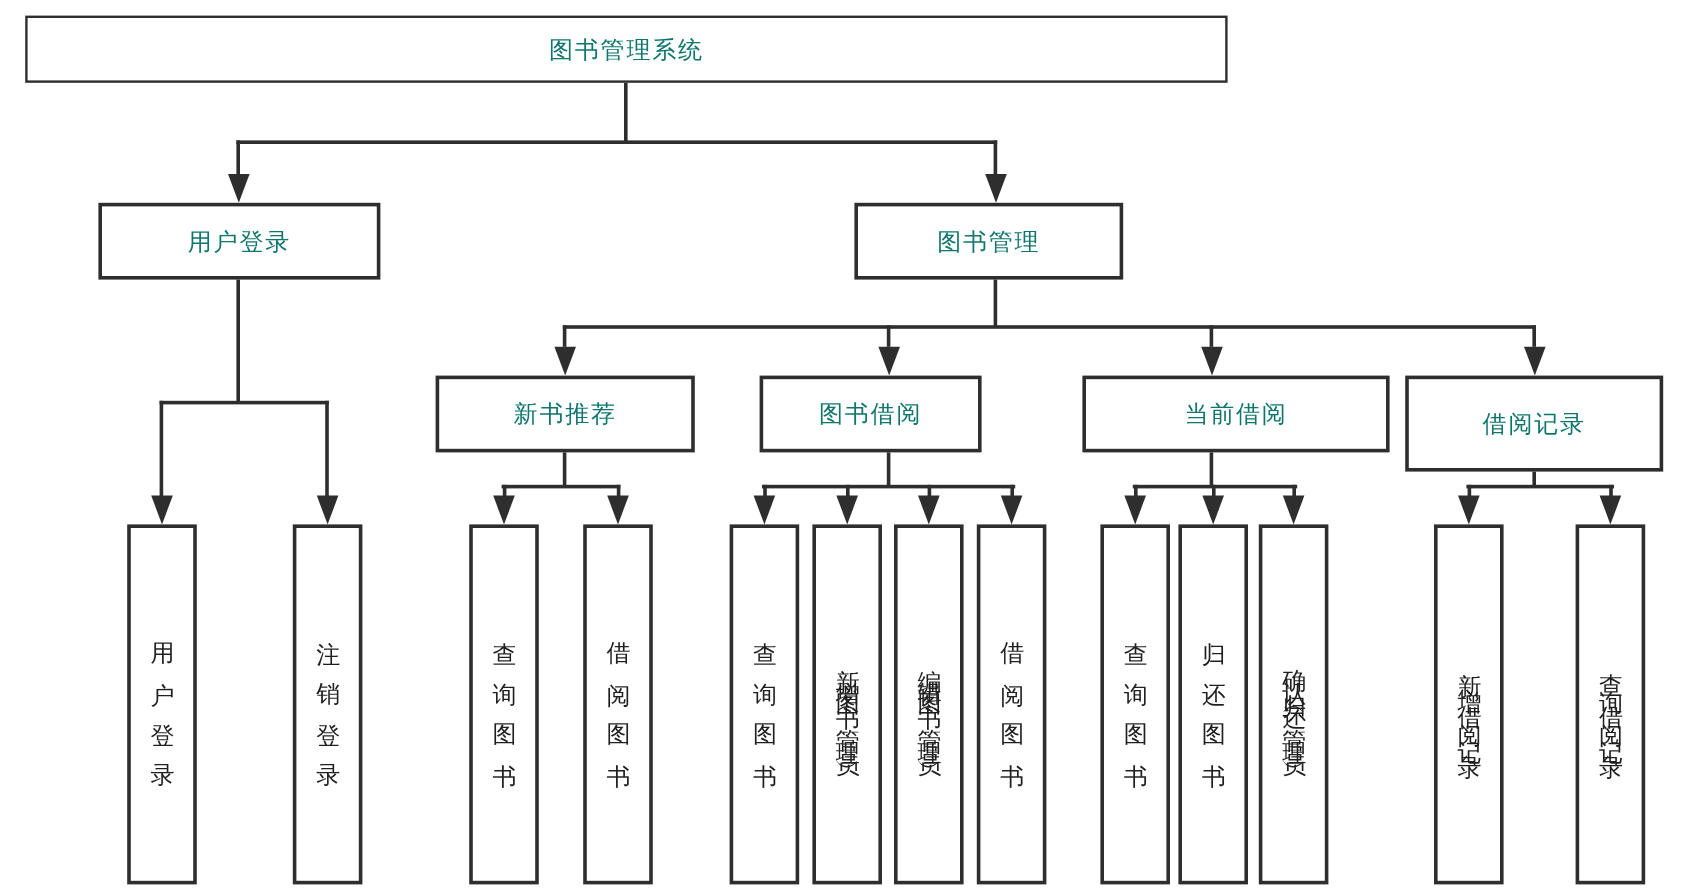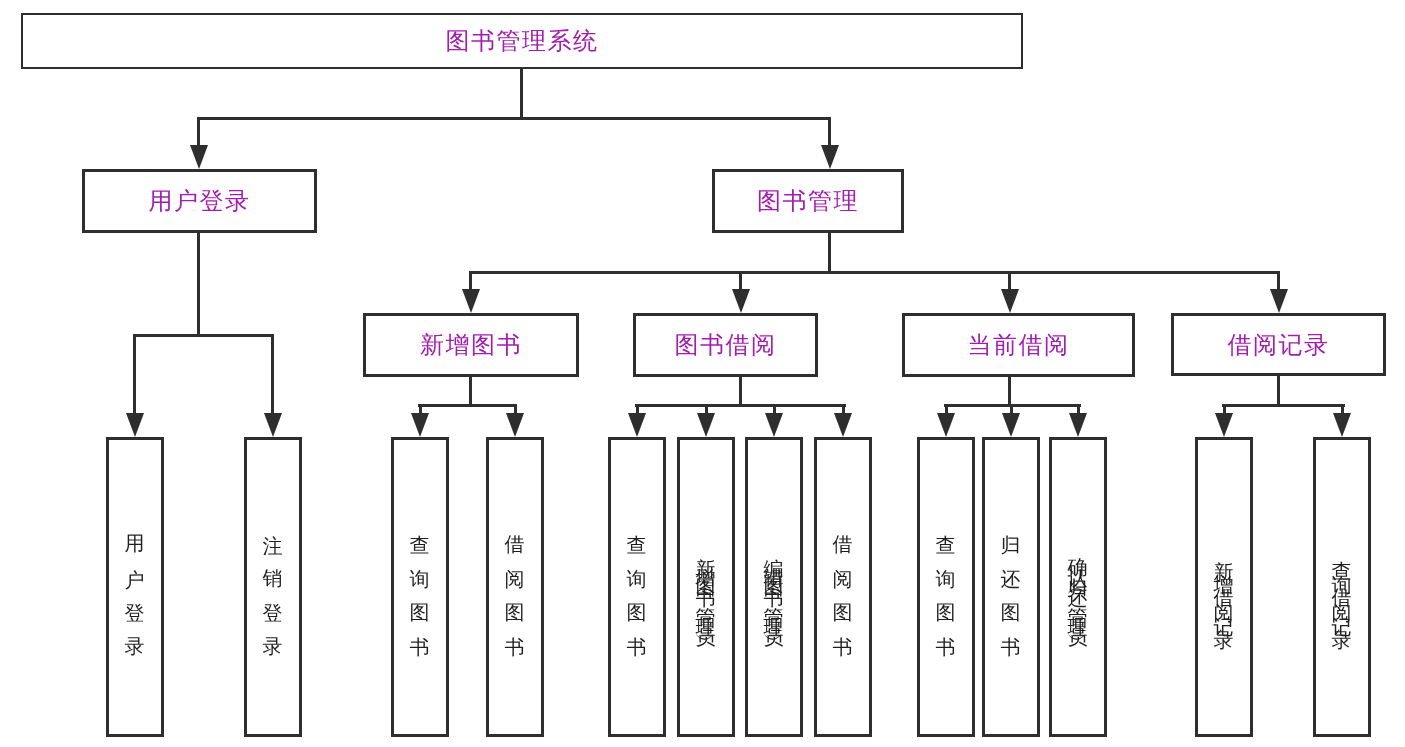--- a/index.html
+++ b/index.html
@@ -5,21 +5,21 @@
   html,body{margin:0;padding:0;background:#fff;}
   .stage{
     position:relative;width:1405px;height:747px;background:#ffffff;
     font-family:"Liberation Sans","DejaVu Sans",sans-serif;overflow:hidden;
   }
   .box{
     position:absolute;background:#ffffff;border:3px solid #2e2e2e;
     box-sizing:border-box;display:flex;align-items:center;justify-content:center;
   }
   .box.root{border-width:2px;}
-  .label{font-size:24px;color:#a21caf;letter-spacing:1.5px;white-space:nowrap;}
+  .label{font-size:20px;color:#0f766e;letter-spacing:1.5px;white-space:nowrap;}
   .leaf{width:58px;top:437px;height:300px;}
   .vtext{
     writing-mode:vertical-rl;text-orientation:mixed;
     font-size:20px;color:#1f1f1f;line-height:1;
   }
   .line{position:absolute;background:#2e2e2e;}
   .arrow{
     position:absolute;width:0;height:0;
     border-left:9px solid transparent;border-right:9px solid transparent;
     border-top:24px solid #2e2e2e;
@@ -90,34 +90,34 @@
   <div class="arrow" style="left:1215px;top:413px"></div>
   <div class="arrow" style="left:1333px;top:413px"></div>
 
   <div class="box root" style="left:21px;top:13px;width:1002px;height:56px">
     <span class="label">图书管理系统</span>
   </div>
 
   <div class="box" style="left:82px;top:169px;width:235px;height:64px">
     <span class="label">用户登录</span>
   </div>
-  <div class="box" style="left:712px;top:169px;width:192px;height:64px">
+  <div class="box" style="left:712px;top:169px;width:224px;height:64px">
     <span class="label">图书管理</span>
   </div>
 
   <div class="box" style="left:363px;top:313px;width:216px;height:64px">
-    <span class="label">新增图书</span>
+    <span class="label">新书推荐</span>
   </div>
   <div class="box" style="left:633px;top:313px;width:185px;height:64px">
     <span class="label">图书借阅</span>
   </div>
-  <div class="box" style="left:902px;top:313px;width:233px;height:64px">
+  <div class="box" style="left:902px;top:313px;width:256px;height:64px">
     <span class="label">当前借阅</span>
   </div>
-  <div class="box" style="left:1171px;top:313px;width:215px;height:63px">
+  <div class="box" style="left:1171px;top:313px;width:215px;height:80px">
     <span class="label">借阅记录</span>
   </div>
 
   <div class="box leaf" style="left:106px">
     <span class="vtext" style="letter-spacing: 34px;">用户登录</span>
   </div>
   <div class="box leaf" style="left:244px">
     <span class="vtext" style="letter-spacing: 34px;">注销登录</span>
   </div>
 

